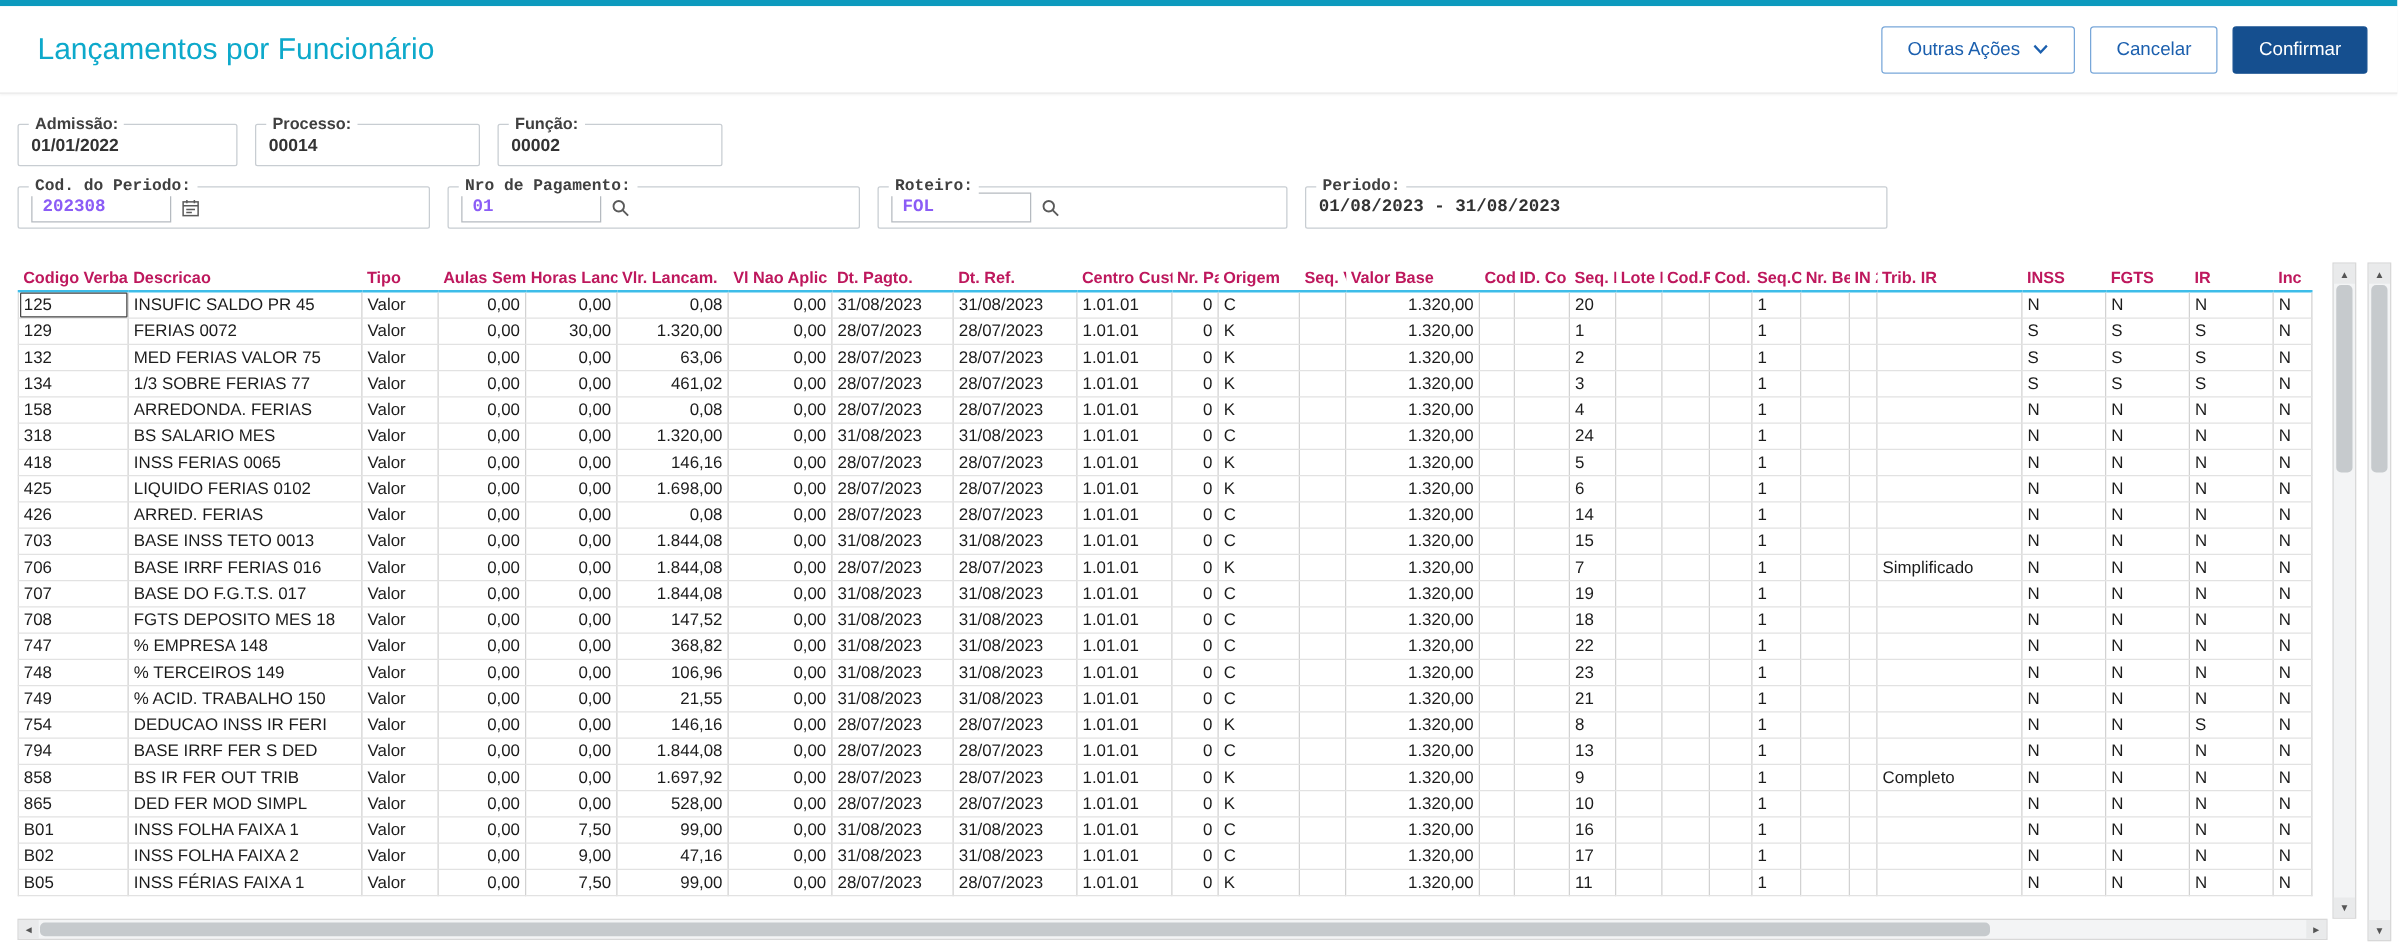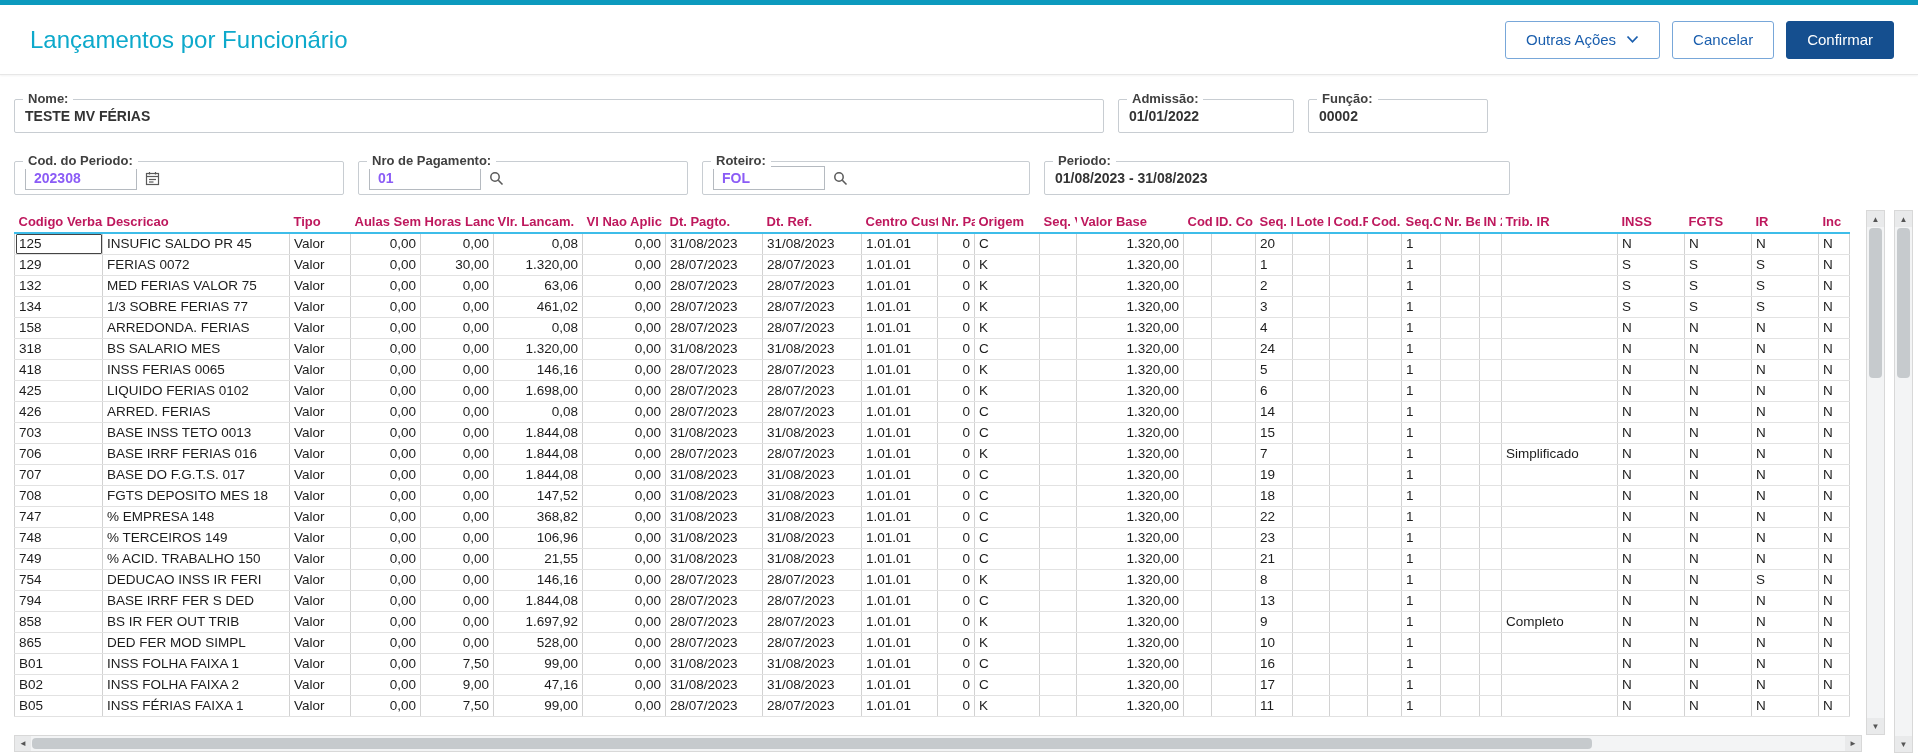--- a/index.html
+++ b/index.html
@@ -23,21 +23,21 @@
     height:38px; border-radius:3px; font-size:15px; padding:0 20px;
     display:flex; align-items:center; gap:10px; cursor:pointer;
     font-family:"Liberation Sans", sans-serif;
   }
   .btn.outline { background:#fff; border:1px solid #78a7d9; color:#1b5fae; }
   .btn.solid   { background:#154f8f; border:1px solid #154f8f; color:#fff; }
   .chev { display:flex; align-items:center; }
 
   .form-area { padding:24px 12px 0 14px; }
   .form-row { display:flex; gap:14px; }
-  .form-row.row2 { margin-top:28px; }
+  .form-row.row2 { margin-top:16px;font-family:Liberation Mono, monospace; }
   .fgroup {
     position:relative; height:34px; border:1px solid #c8cdd2; border-radius:2px;
     background:#fff; display:flex; align-items:center; padding:0 10px;
   }
   .flabel {
     position:absolute; top:-9px; left:8px; background:#fff; padding:0 5px;
     font-size:13px; font-weight:bold; color:#404040; white-space:nowrap; line-height:16px;
   }
   .fvalue { font-size:14px; font-weight:bold; color:#333; white-space:nowrap; }
   .finput {
@@ -112,27 +112,27 @@
             </svg>
         </span>
       </button>
       <button class="btn outline">Cancelar</button>
       <button class="btn solid">Confirmar</button>
     </div>
   </header>
 
   <section class="form-area">
     <div class="form-row row1">
-      <div class="fgroup w-nome">
-        <span class="flabel">Nome:</span>
-        <span class="fvalue">TESTE MV FÉRIAS</span>
-      </div>
       <div class="fgroup w-admissao">
         <span class="flabel">Admissão:</span>
         <span class="fvalue">01/01/2022</span>
+      </div>
+      <div class="fgroup w-processo">
+        <span class="flabel">Processo:</span>
+        <span class="fvalue">00014</span>
       </div>
       <div class="fgroup w-funcao">
         <span class="flabel">Função:</span>
         <span class="fvalue">00002</span>
       </div>
     </div>
 
     <div class="form-row row2">
       <div class="fgroup w-codper">
         <span class="flabel">Cod. do Periodo:</span>

